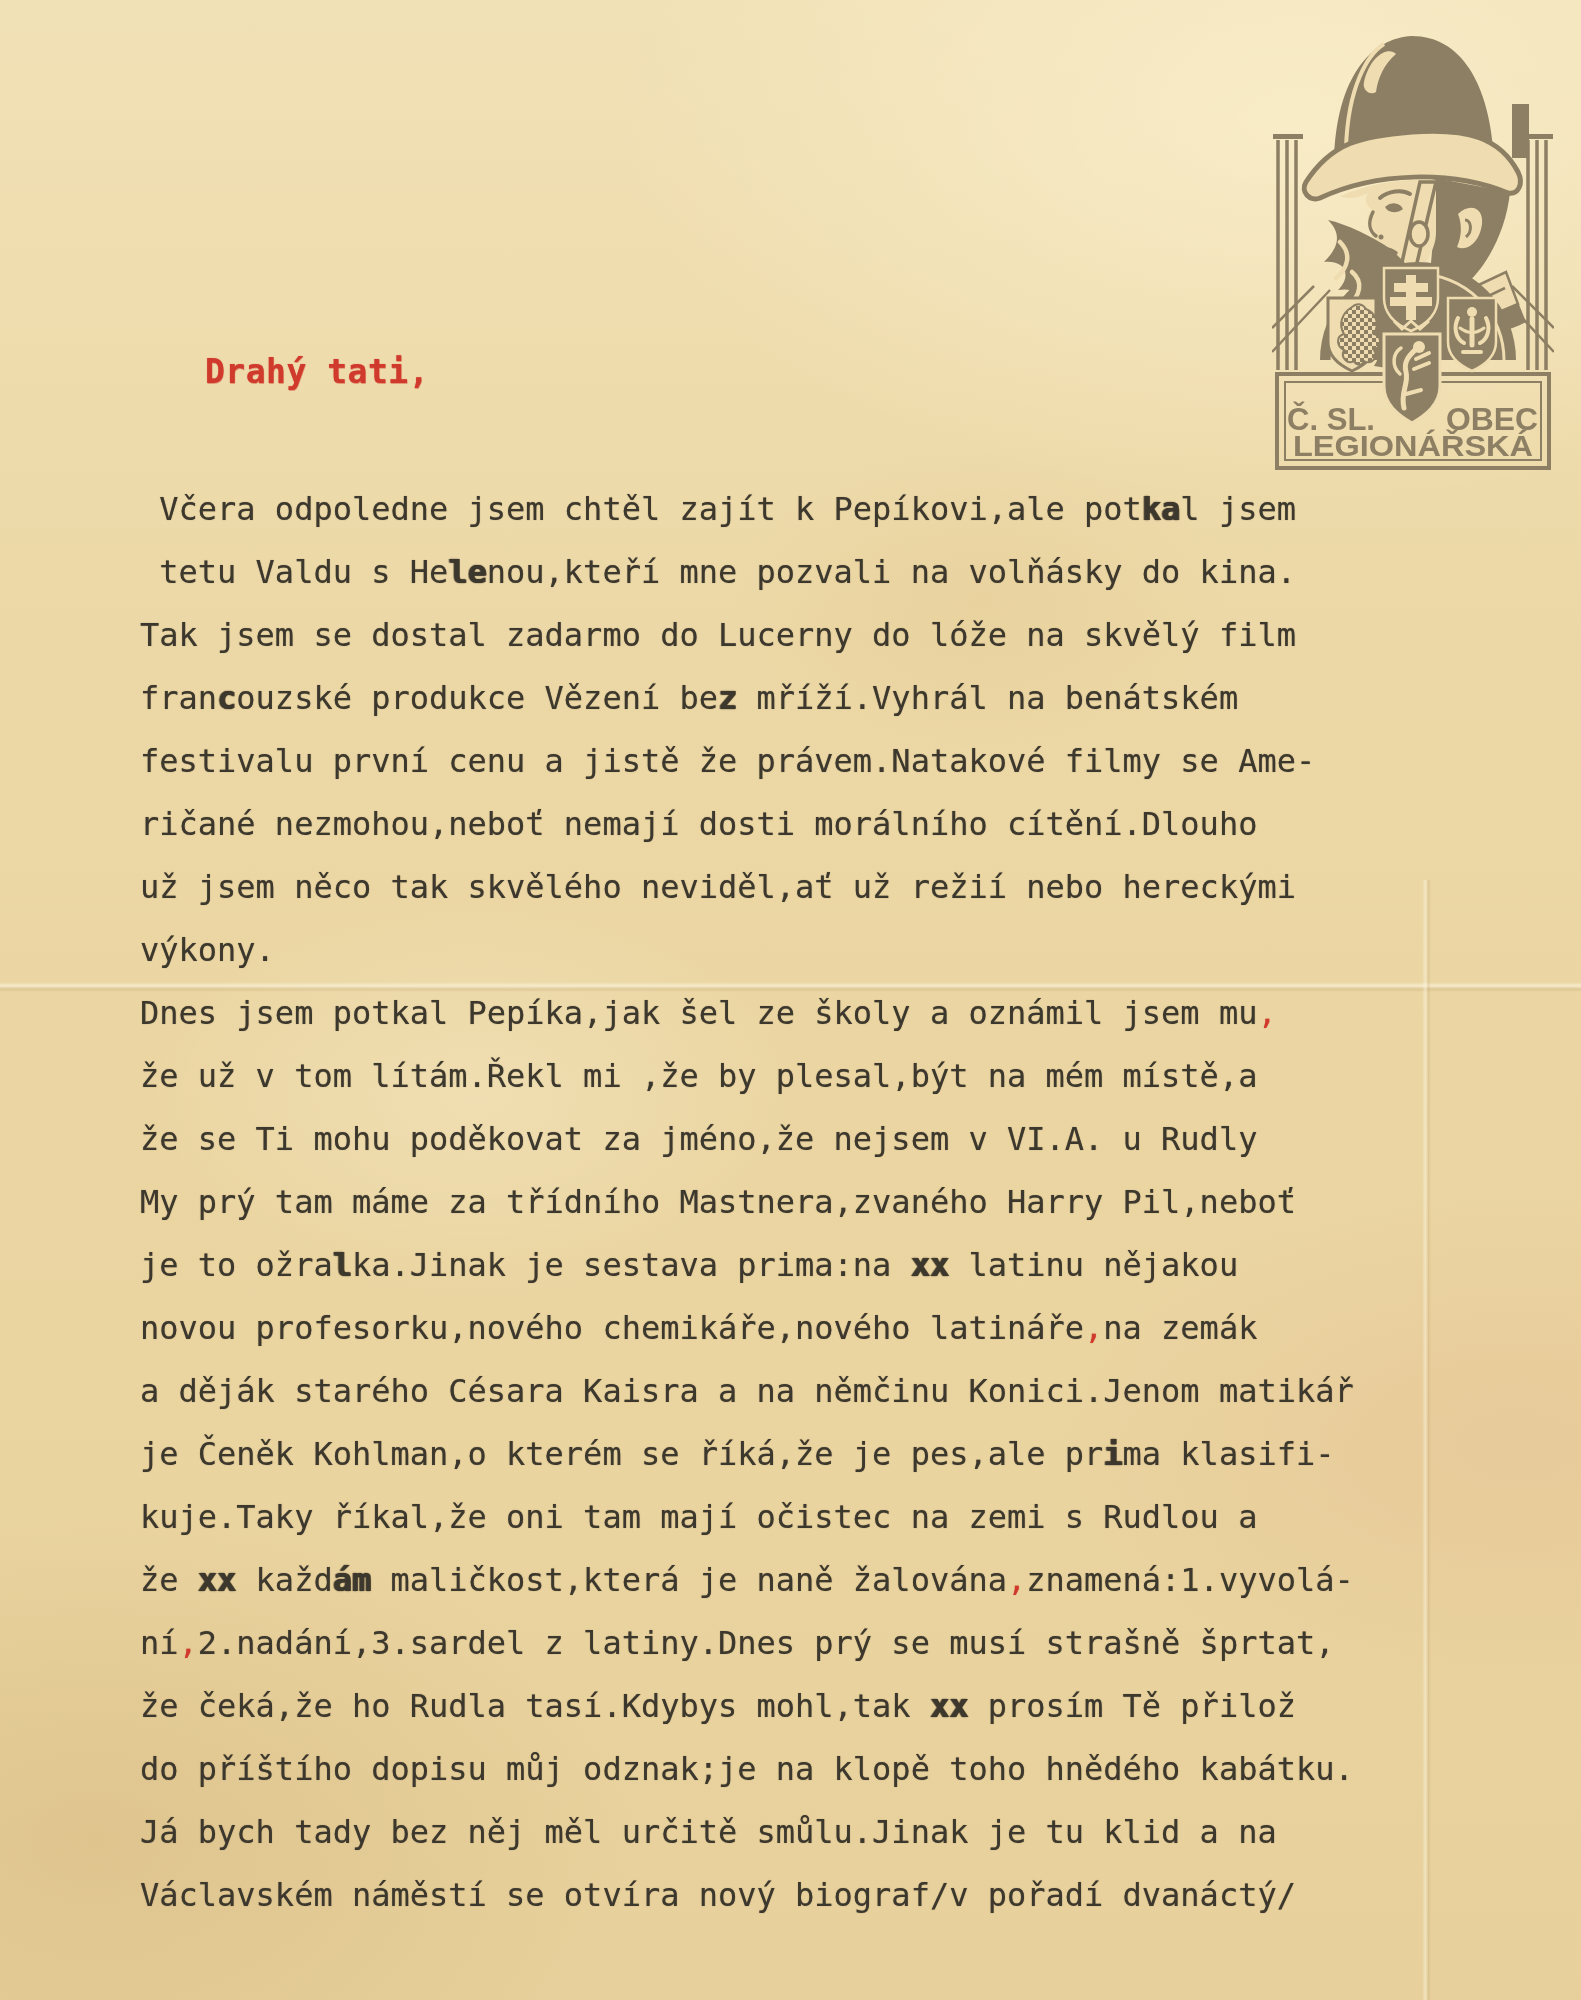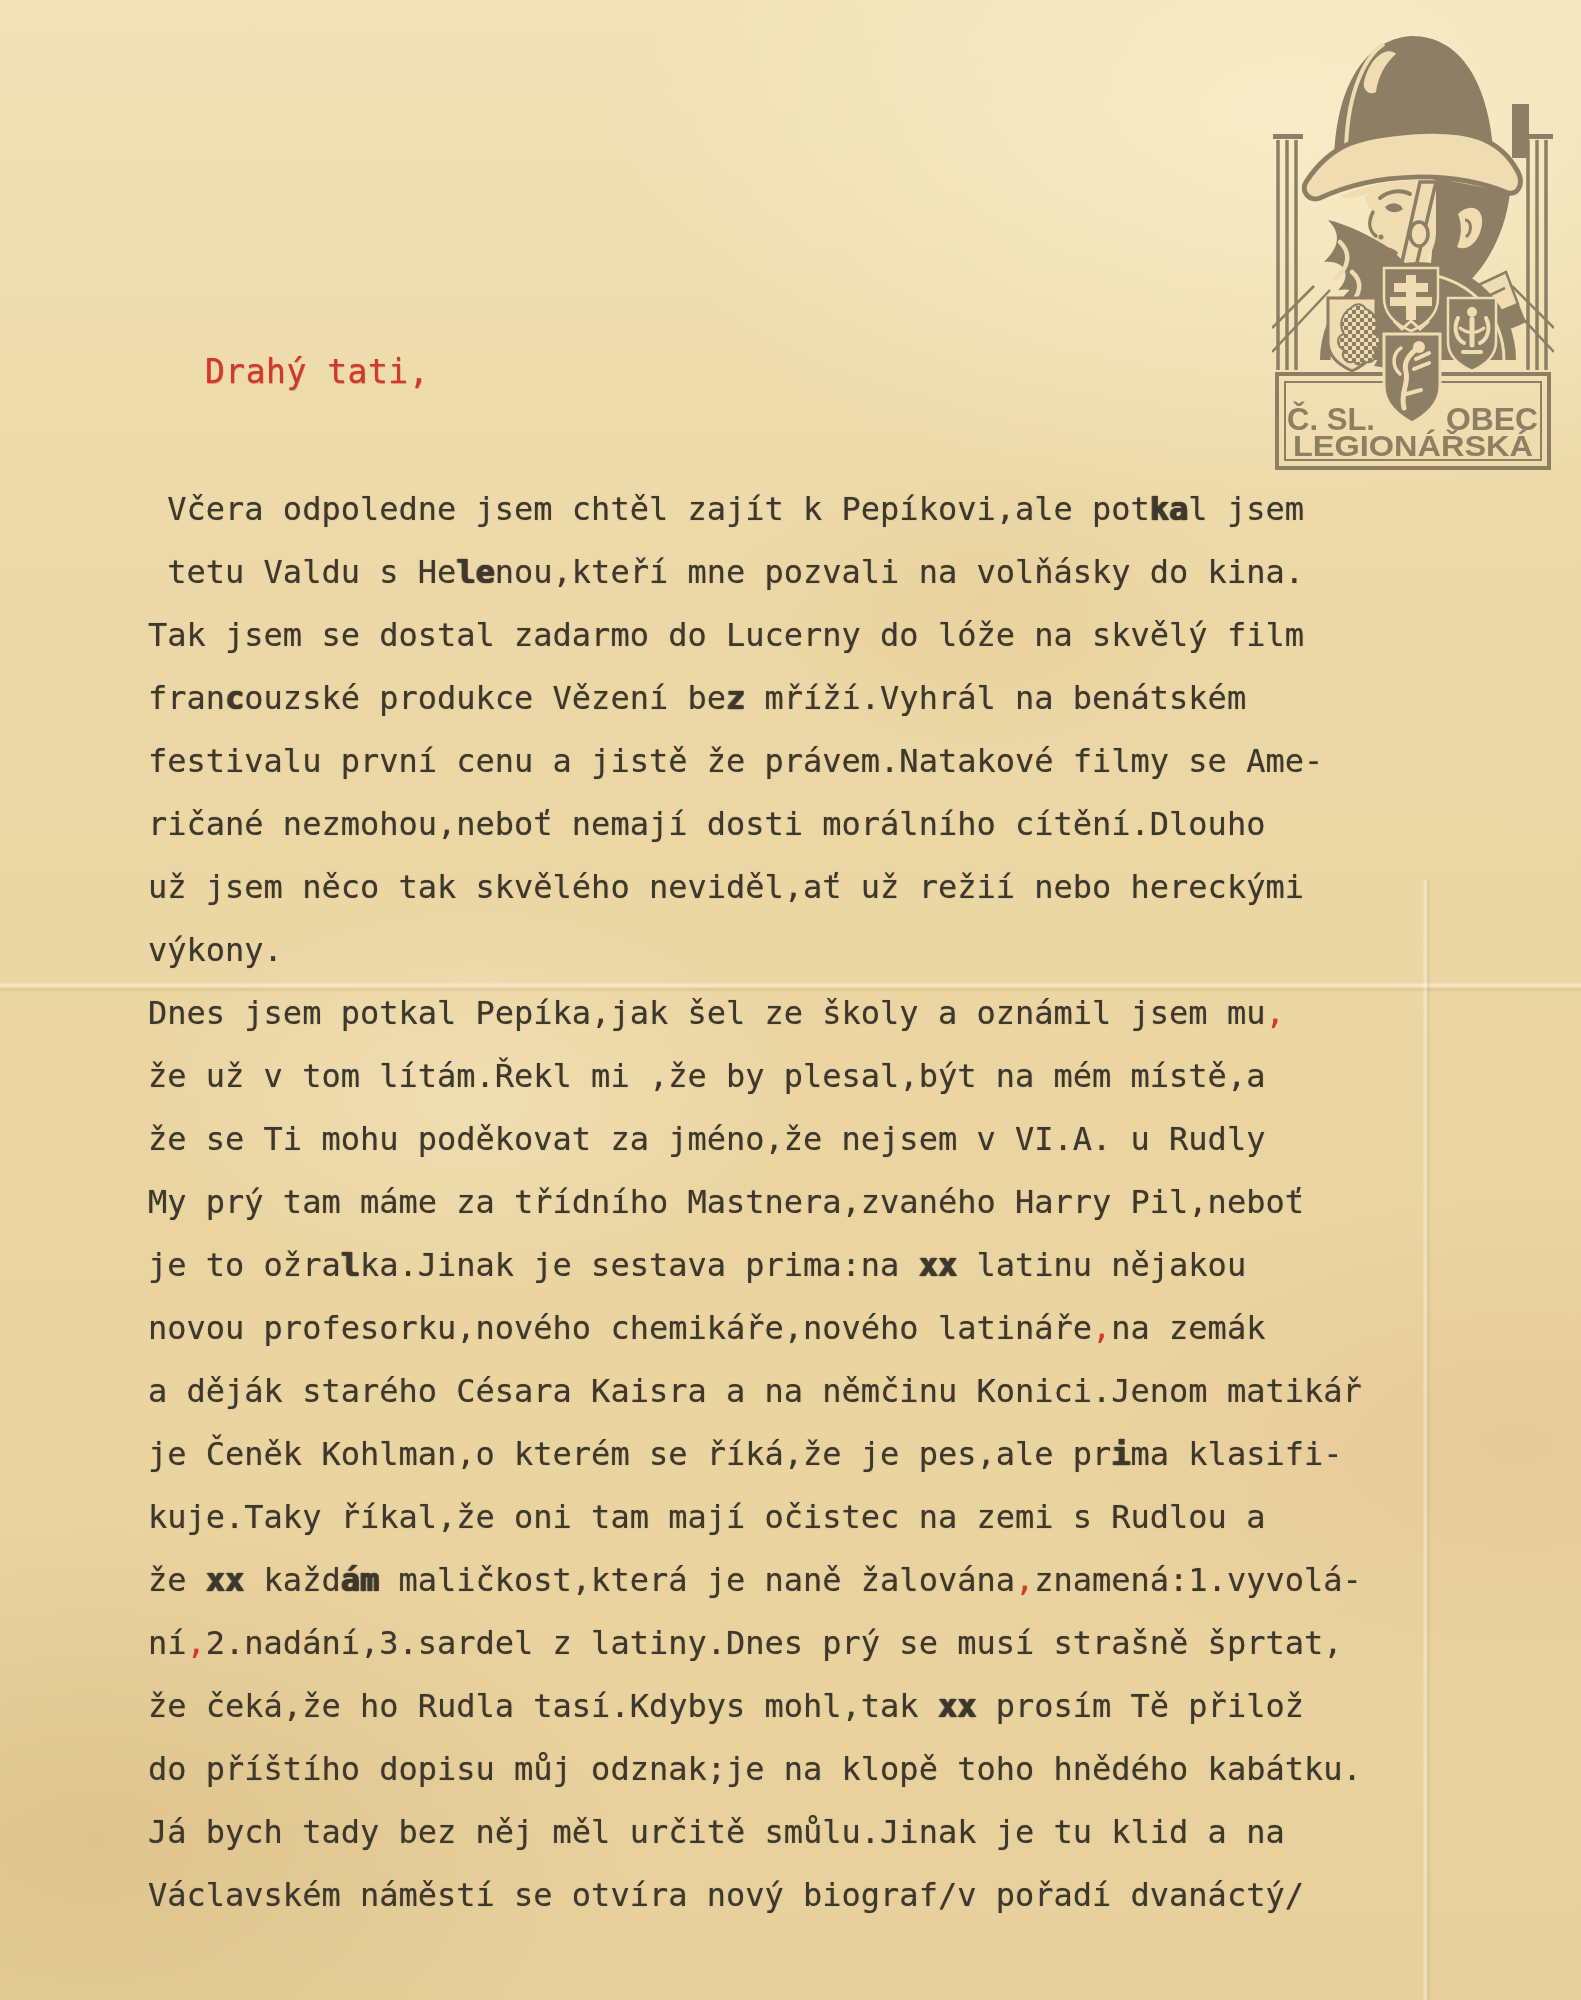--- a/index.html
+++ b/index.html
@@ -24,23 +24,24 @@
   }
   .crease-v{
     position:absolute; top:880px; bottom:0; left:1422px; width:9px; pointer-events:none;
     background:linear-gradient(90deg, transparent, rgba(255,251,232,.45) 40%, rgba(148,118,66,.14) 72%, transparent);
   }
   .salutation{
     position:absolute; left:205px; top:352px;
     font-size:33px; letter-spacing:0.5px; color:var(--red);
     text-shadow:0 0 1px rgba(205,52,40,.65), 0.5px 0.5px 0 rgba(205,52,40,.35);
     white-space:pre;
+    font-weight:bold;
   }
   .letter-body{
-    position:absolute; left:148px; top:478px;
+    position:absolute; left:140px; top:478px;
     font-size:32px; line-height:63px; color:var(--ink); white-space:pre;
     text-shadow:0 0 1px rgba(52,44,30,.5);
   }
   .letter-body .line{height:63px;}
   .letter-body span.b{
     font-weight:bold;
     text-shadow:0 0 1.5px rgba(40,33,22,.9), 1px 0 0 rgba(40,33,22,.7), -1px 0 0 rgba(40,33,22,.4);
   }
   .letter-body span.r{
     color:var(--red);

